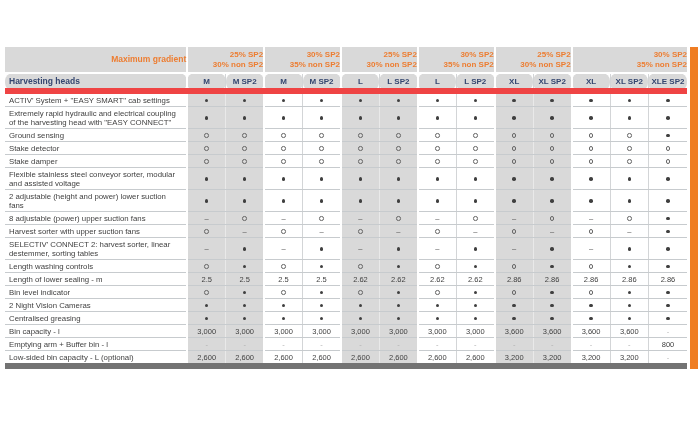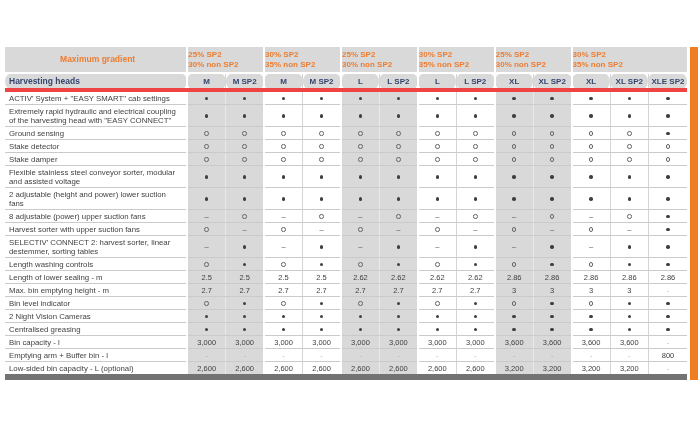--- a/index.html
+++ b/index.html
@@ -6,33 +6,33 @@
   html, body { width: 700px; height: 438px; background: #ffffff; overflow: hidden; }
   body { font-family: "Liberation Sans", sans-serif; position: relative; }
 
   .table-wrap { position: absolute; left: 5px; top: 47px; display: flex; align-items: stretch; }
 
   table.spec { border-collapse: collapse; table-layout: fixed; width: 682px; }
 
   
   tr.grad-row td {
     background: #D9D9D9; color: #ED7D31; font-weight: bold;
-    font-size: 8px; line-height: 9.5px; text-align: left;
+    font-size: 8px; line-height: 9.5px; text-align: right;
     padding: 3px 0 3px 0; border-bottom: 2px solid #ffffff;
   }
   tr.grad-row td.lbl {
-    text-align: center; font-size: 8.5px; padding-left: 4px; vertical-align: middle;
+    text-align: right; font-size: 8.5px; padding-left: 4px; vertical-align: middle;
   }
 
   
   tr.heads-row td {
     background: #D9D9D9; color: #34466F; font-weight: bold;
     font-size: 8px; line-height: 9px; text-align: center;
     padding: 2.5px 0; vertical-align: middle;
-    border-bottom: 4px solid #ef4444;
+    border-bottom: 6px solid #ef4444;
     border-radius: 8px;
   }
   tr.heads-row td.lbl { text-align: left; font-size: 8.5px; padding-left: 4px; }
 
   
   tbody td {
     font-size: 7.5px; line-height: 9px; color: #3F3F3F;
     text-align: center; vertical-align: middle;
     padding: 1.5px 0; border-bottom: 1px solid #C7CBCE;
   }
@@ -314,36 +314,20 @@
           <td class="sep shaded">2.62</td>
           <td class="gstart">2.62</td>
           <td class="sep">2.62</td>
           <td class="gstart shaded">2.86</td>
           <td class="sep shaded">2.86</td>
           <td class="gstart">2.86</td>
           <td class="sep">2.86</td>
           <td class="sep">2.86</td>
         </tr>
         <tr>
-          <td class="lbl">Max. bin emptying height - m</td>
-          <td class="gstart shaded">2.7</td>
-          <td class="sep shaded">2.7</td>
-          <td class="gstart">2.7</td>
-          <td class="sep">2.7</td>
-          <td class="gstart shaded">2.7</td>
-          <td class="sep shaded">2.7</td>
-          <td class="gstart">2.7</td>
-          <td class="sep">2.7</td>
-          <td class="gstart shaded">3</td>
-          <td class="sep shaded">3</td>
-          <td class="gstart">3</td>
-          <td class="sep">3</td>
-          <td class="sep"><span class="sym-faint">-</span></td>
-        </tr>
-        <tr>
           <td class="lbl">Bin level indicator</td>
           <td class="gstart shaded"><span class="sym-ring"></span></td>
           <td class="sep shaded"><span class="sym-dot"></span></td>
           <td class="gstart"><span class="sym-ring"></span></td>
           <td class="sep"><span class="sym-dot"></span></td>
           <td class="gstart shaded"><span class="sym-ring"></span></td>
           <td class="sep shaded"><span class="sym-dot"></span></td>
           <td class="gstart"><span class="sym-ring"></span></td>
           <td class="sep"><span class="sym-dot"></span></td>
           <td class="gstart shaded"><span class="sym-ring"></span></td>

